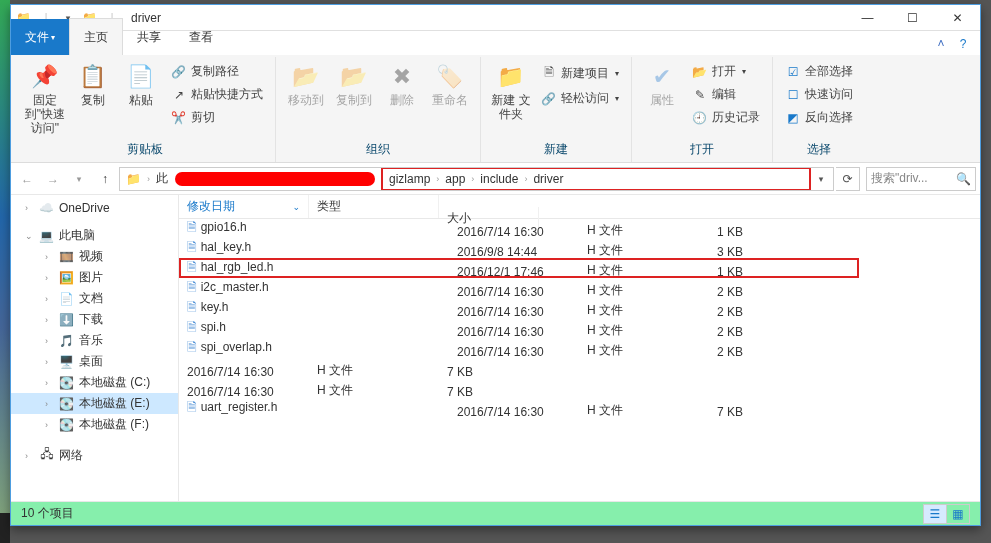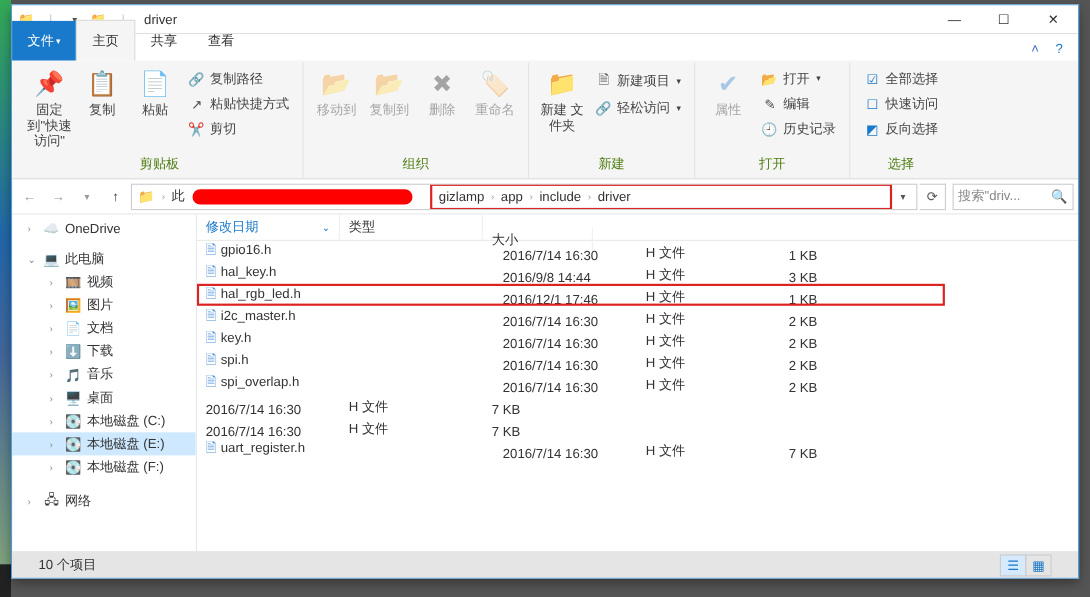--- a/index.html
+++ b/index.html
@@ -14,36 +14,36 @@
 .ribbon-tabs { height: 24px; display: flex; align-items: flex-end; background: #fff; padding-left: 0; }
 .ribbon-tab { padding: 18px 14px; color: #333; height: 24px; display: flex; align-items: center; }
 .ribbon-tab.file { background: #1979ca; color: #fff; }
 .ribbon-tab.active { background: #f5f5f5; border: 1px solid #dcdcdc; border-bottom: none; }
 .ribbon-tab .chev { margin-left: 2px; font-size: 8px; }
 .ribbon-right { margin-left: auto; display: flex; align-items: center; padding-right: 6px; }
 .ribbon-right .rbtn { width: 22px; height: 22px; display: flex; align-items: center; justify-content: center; color: #3f6ec2; }
 .ribbon { height: 108px; background: #f5f5f5; border-bottom: 1px solid #dcdcdc; display: flex; padding: 2px 4px 0 4px; }
 .group { display: flex; flex-direction: column; align-items: center; border-right: 1px solid #e3e3e3; padding: 0 6px; }
 .group .row { display: flex; flex: 1; align-items: flex-start; }
-.group .label { color: #4d7c0f; font-size: 12px; text-align: center; padding: 2px 0 4px 0; }
+.group .label { color: #0c4a6e; font-size: 12px; text-align: center; padding: 2px 0 4px 0; }
 .bigbtn { display: flex; flex-direction: column; align-items: center; width: 48px; padding-top: 4px; text-align: center; color: #444; }
 .bigbtn.disabled { opacity: 0.45; }
 .bigbtn .ic { height: 32px; display: flex; align-items: center; justify-content: center; font-size: 22px; }
 .bigbtn .lab { font-size: 12px; line-height: 14px; }
 .smallcol { display: flex; flex-direction: column; gap: 2px; justify-content: flex-start; padding: 4px 2px 0 2px; }
 .smallbtn { display: flex; align-items: center; gap: 4px; padding: 2px 4px; color: #444; white-space: nowrap; }
 .smallbtn .ic { width: 16px; text-align: center; }
 .addrbar { height: 32px; display: flex; align-items: center; padding: 2px 4px; border-bottom: 1px solid #e8e8e8; gap: 2px; }
 .navbtn { width: 24px; height: 24px; display: flex; align-items: center; justify-content: center; color: #999; border-radius: 2px; }
 .navbtn.enabled { color: #333; }
 .breadcrumb { flex: 1; height: 24px; border: 1px solid #ccc; display: flex; align-items: center; padding: 0 2px; overflow: hidden; position: relative; }
 .breadcrumb .crumb { padding: 0 4px; color: #333; display: flex; align-items: center; height: 100%; }
 .breadcrumb .sep { color: #999; padding: 0 2px; font-size: 9px; }
 .breadcrumb .redacted { background: #f00; width: 200px; height: 14px; border-radius: 7px; margin: 0 3px; }
-.bcwrap { border: 2px solid #d22; margin-left: 13px; padding: 0 2px; display: flex; align-items: center; height: 24px; flex: 1; }
+.bcwrap { border: 2px solid #d22; margin-left: 3px; padding: 0 2px; display: flex; align-items: center; height: 24px; flex: 1; }
 .refresh { width: 24px; height: 24px; border: 1px solid #ccc; border-left: none; display: flex; align-items: center; justify-content: center; color: #555; }
 .search { width: 110px; height: 24px; border: 1px solid #ccc; margin-left: 4px; padding: 0 18px 0 4px; color: #888; position: relative; display: flex; align-items: center; }
 .search .ic { position: absolute; right: 4px; color: #6aa0e0; }
 .body { display: flex; height: calc(100% - 26px - 24px - 108px - 32px - 24px); }
 .tree { width: 168px; border-right: 1px solid #e8e8e8; overflow: auto; padding: 4px 0; }
 .tree .node { display: flex; align-items: center; padding: 2px 4px 2px 14px; gap: 4px; color: #333; white-space: nowrap; }
 .tree .node .carat { width: 10px; color: #888; font-size: 9px; }
 .tree .node .ic { width: 16px; text-align: center; }
 .tree .node.sub { padding-left: 34px; }
 .tree .node.selected { background: #cde8ff; }
@@ -54,21 +54,21 @@
 .list .header .col { padding: 0 8px; border-right: 1px solid #f0f0f0; height: 100%; display: flex; align-items: center; }
 .list .header .col.sorted { color: #1979ca; }
 .list .row { display: flex; height: 20px; align-items: flex-end; color: #333; position: relative; }
 .list .row .cell { padding: 0 8px; overflow: hidden; white-space: nowrap; }
 .list .row .fic { width: 16px; text-align: center; color: #4d90d6; margin-right: 4px; }
 .col-name { width: 270px; }
 .col-date { width: 130px; }
 .col-type { width: 130px; }
 .col-size { width: 100px; text-align: left; margin-top: 24px; }
 .redbox { position: absolute; border: 2px solid #d22; pointer-events: none; }
-.statusbar { position: absolute; bottom: 0; left: 0; right: 0; height: 24px; border-top: 1px solid #e8e8e8; display: flex; align-items: center; padding: 0 24px; background: #e5e5e5; color: #333; }
+.statusbar { position: absolute; bottom: 0; left: 0; right: 0; height: 24px; border-top: 1px solid #e8e8e8; display: flex; align-items: center; padding: 0 10px; background: #86efac; color: #333; }
 .statusbar .spacer { flex: 1; }
 .statusbar .viewbtn { width: 24px; height: 20px; border: 1px solid #ccc; margin-left: -1px; display: flex; align-items: center; justify-content: center; color: #1979ca; }
 .statusbar .viewbtn.active { background: #d6eaff; }
 .desktop-edge { position: absolute; left: 0; top: 0; bottom: 0; width: 10px; background: linear-gradient(#3a5, #26a 40%, #469 60%, #8a7); }
 .taskbar { position: absolute; left: 0; bottom: 0; width: 10px; height: 30px; background: #222; }
 </style>
 </head>
 <body>
 
 <div class="desktop-edge"></div>

